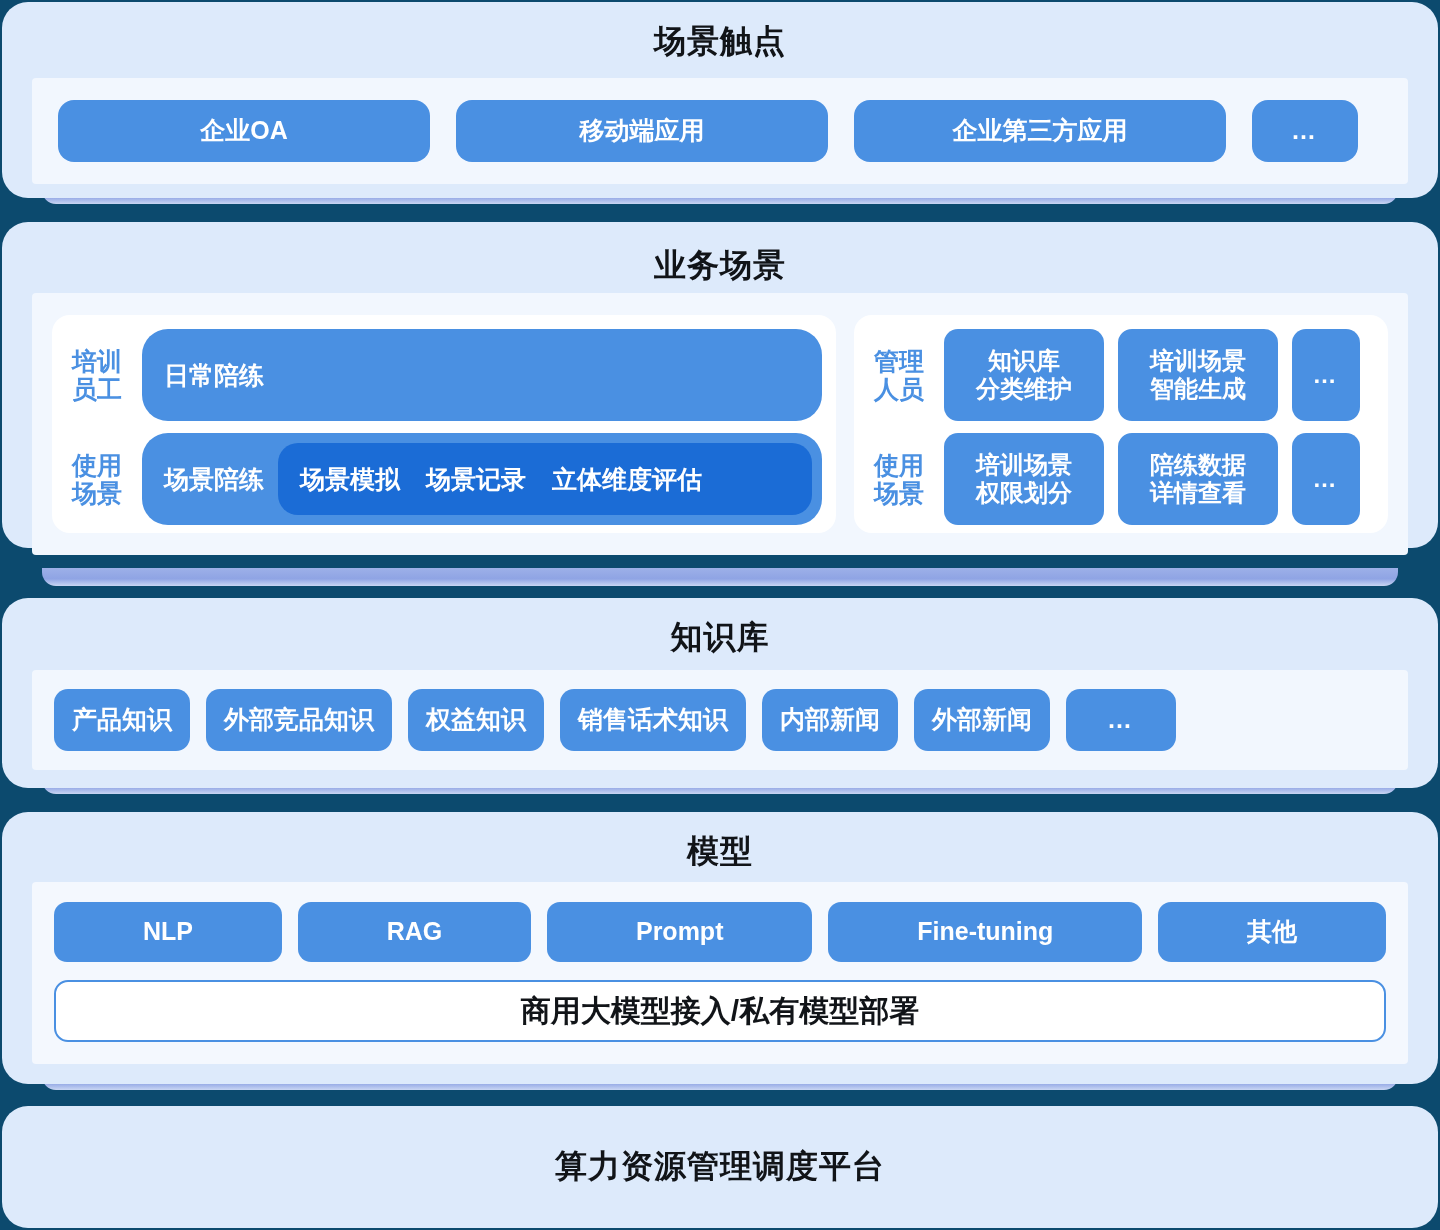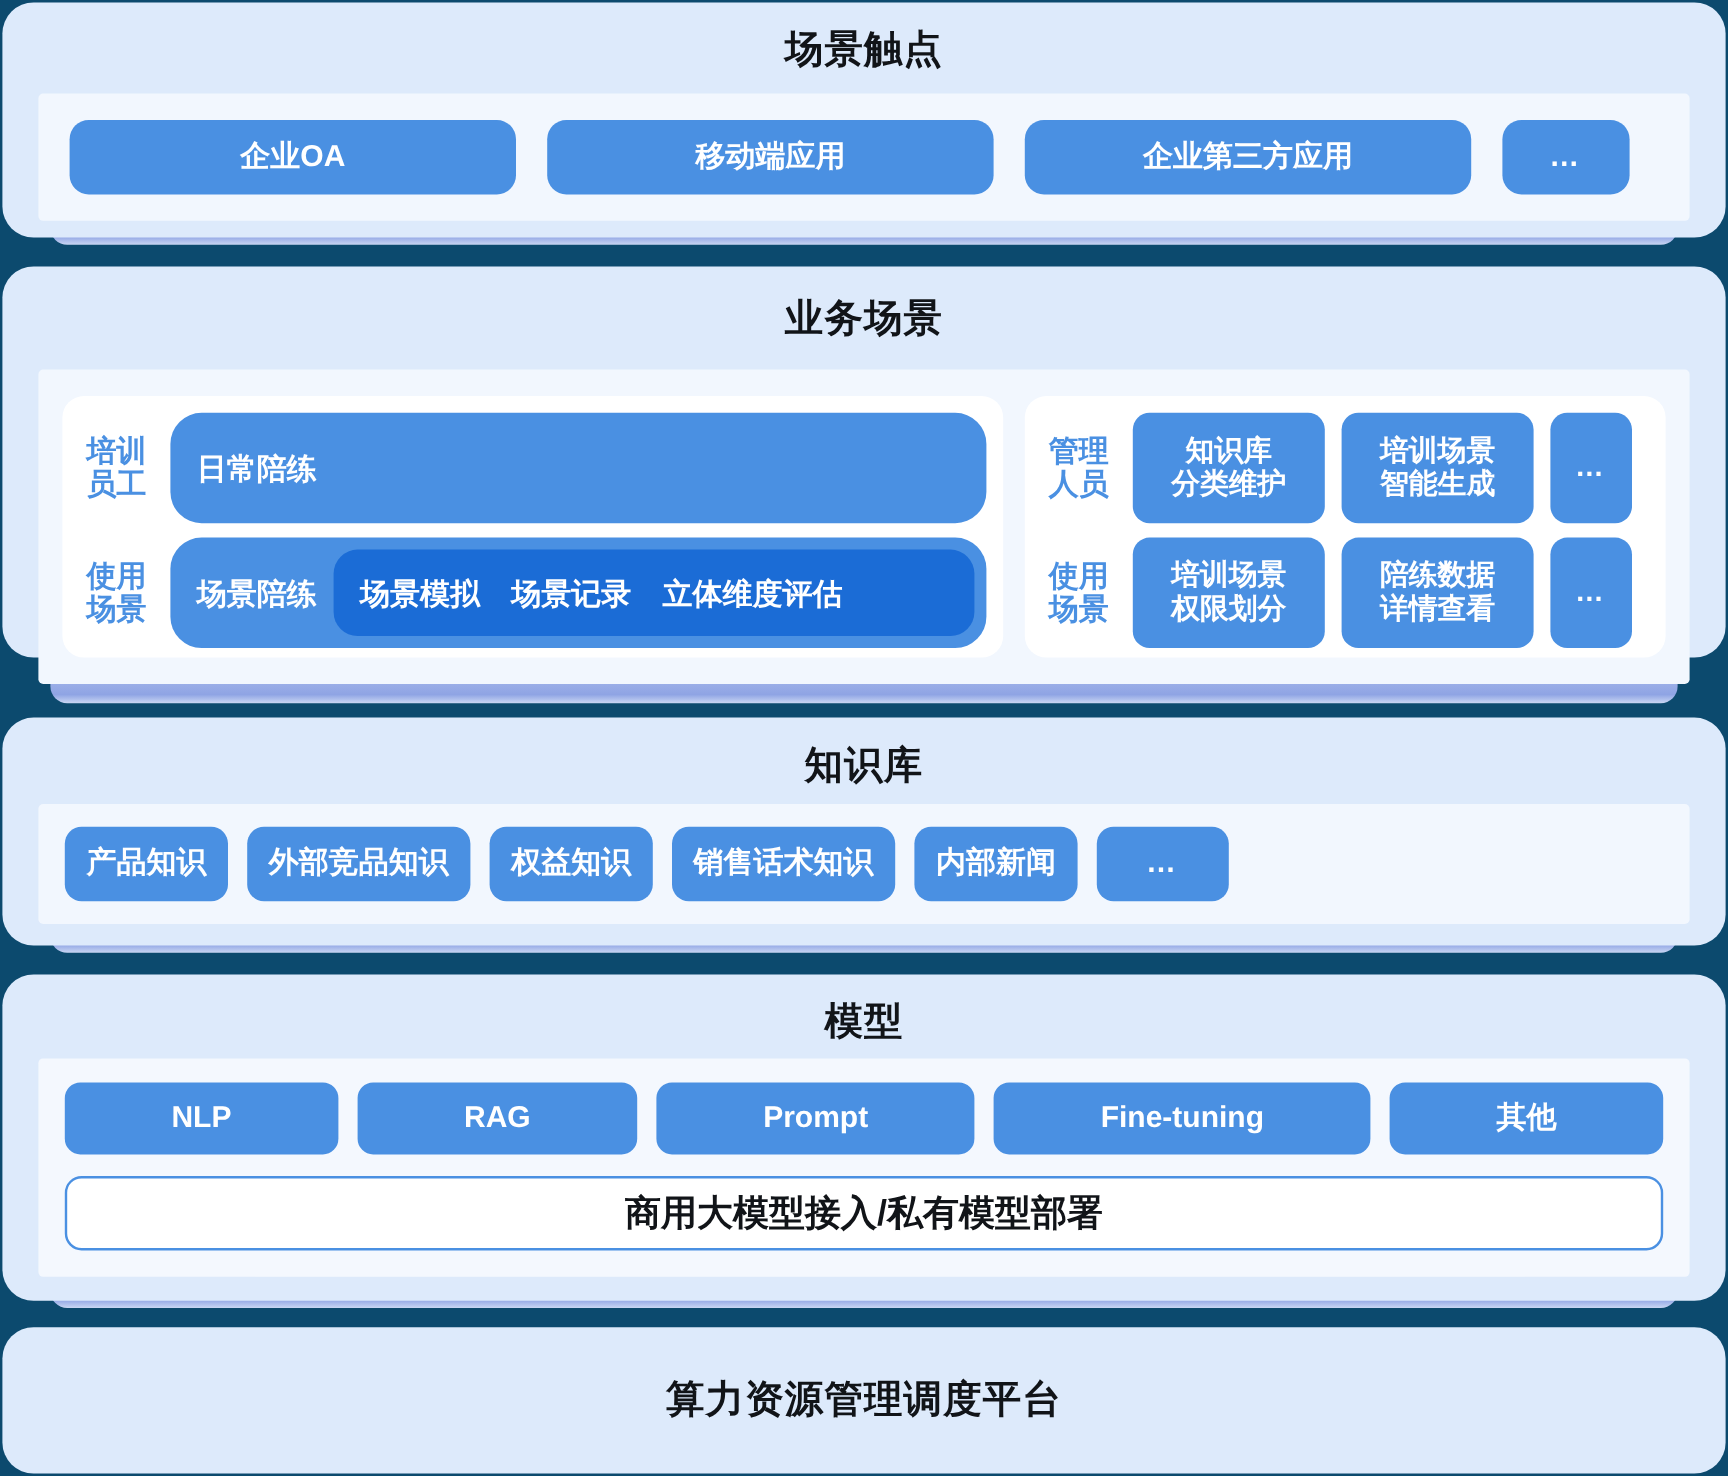--- a/index.html
+++ b/index.html
@@ -76,21 +76,21 @@
   #touchpoints-card { top: 76px; height: 106px; display: flex; align-items: center; padding: 0 26px; gap: 26px; }
   #touchpoints-card .pill { height: 62px; font-size: 25px; border-radius: 16px; }
   .tp-w1 { flex: 0 0 372px; }
   .tp-w2 { flex: 0 0 372px; }
   .tp-w3 { flex: 0 0 372px; }
   .tp-dots { flex: 0 0 106px; }
 
   
   #layer-business { top: 222px; height: 326px; }
   #layer-business .layer-title { margin-top: 22px; }
-  #business-card { top: 86px; height: 262px; display: flex; padding: 22px 20px; gap: 18px; }
+  #business-card { top: 71px; height: 262px; display: flex; padding: 22px 20px; gap: 18px; }
 
   .subcard {
     background: #ffffff;
     border-radius: 18px;
     display: flex;
     padding: 14px 14px;
     gap: 12px;
   }
   #business-left { flex: 0 0 784px; flex-direction: column; }
   #business-right { flex: 1 1 auto; flex-direction: column; }
@@ -253,20 +253,21 @@
 
   <section class="layer" id="layer-knowledge">
     <h2 class="layer-title">知识库</h2>
 
     <div class="card" id="knowledge-card">
       <div class="pill">产品知识</div>
       <div class="pill">外部竞品知识</div>
       <div class="pill">权益知识</div>
       <div class="pill">销售话术知识</div>
       <div class="pill">内部新闻</div>
+      <div class="pill">外部新闻</div>
       <div class="pill dots" style="flex:0 0 110px">…</div>
     </div>
   </section>
 
   <section class="layer" id="layer-model">
     <h2 class="layer-title">模型</h2>
 
     <div class="card plain" id="model-card">
       <div id="model-pill-row">
         <div class="pill">NLP</div>

